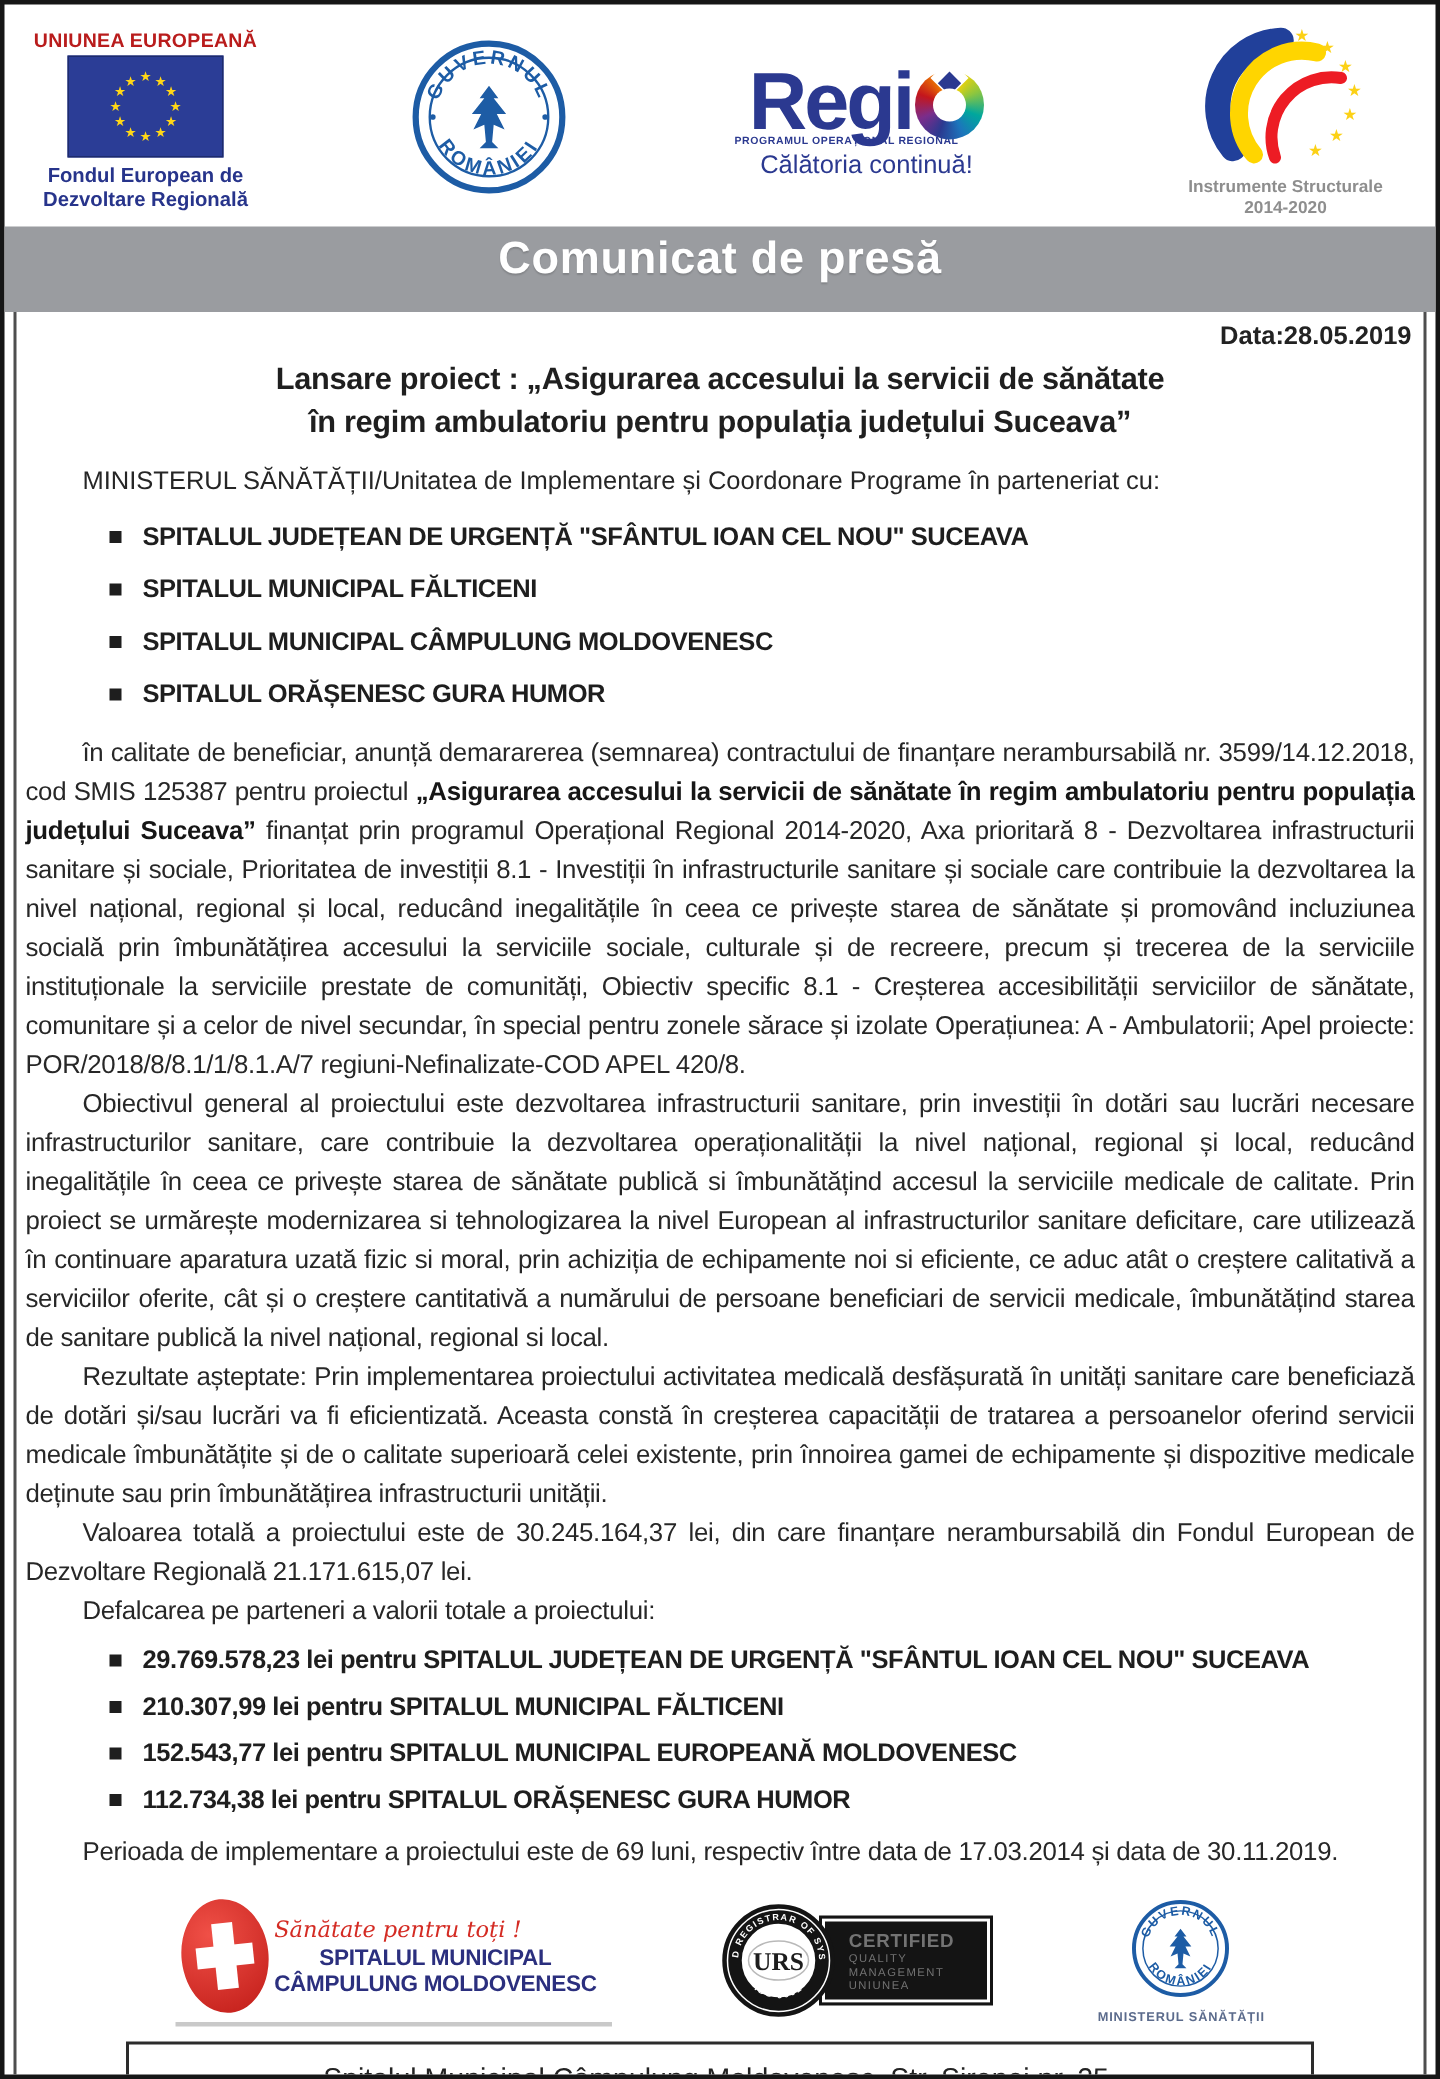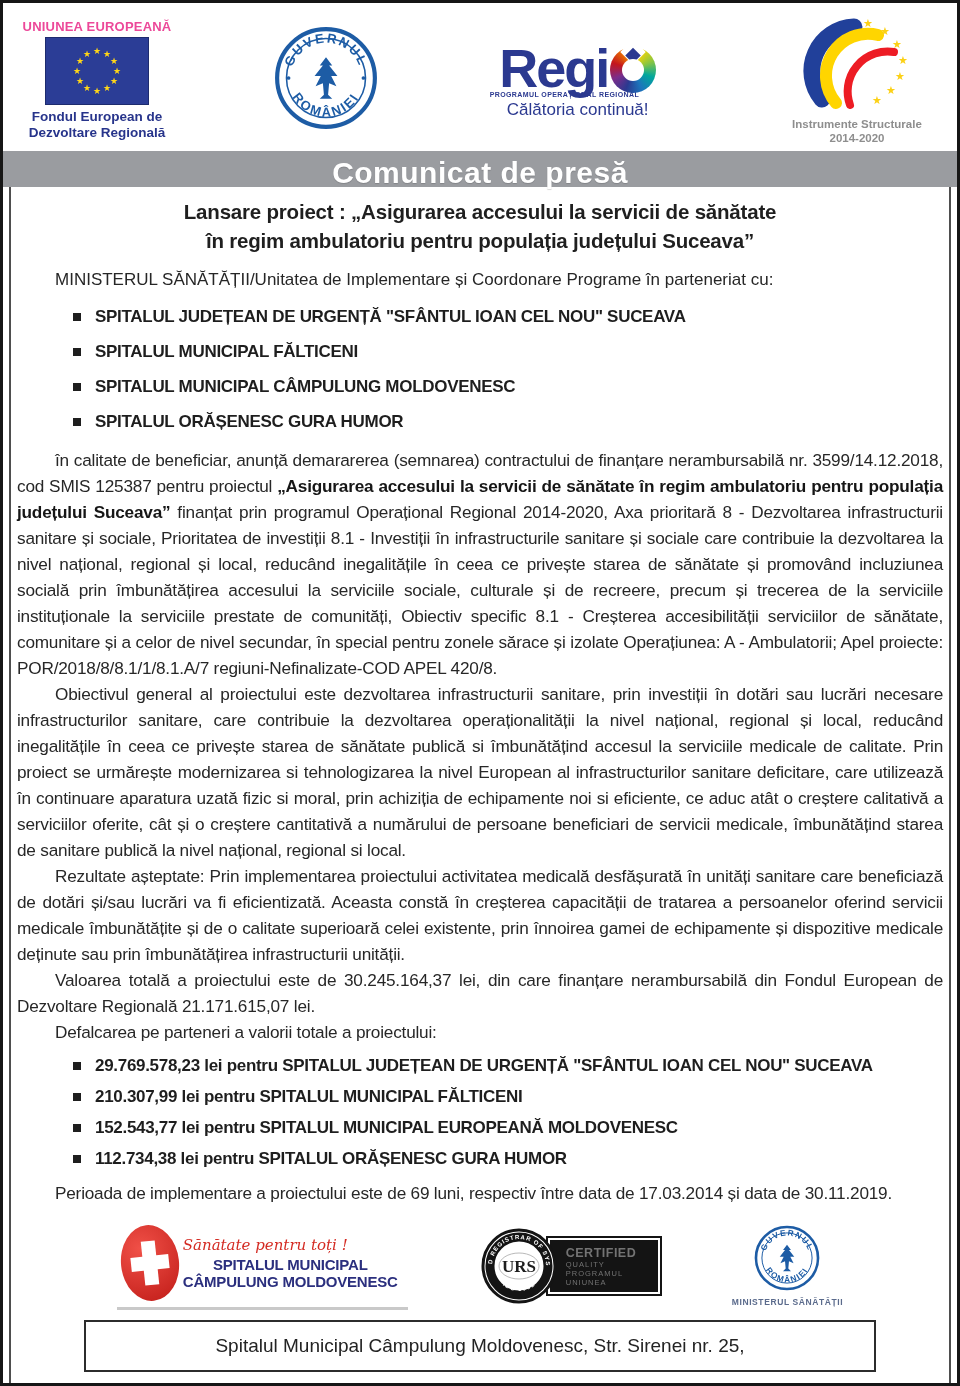--- a/index.html
+++ b/index.html
@@ -14,39 +14,39 @@
     position:relative;
   }
   
   .header-row{
     height:148px;
     display:flex; align-items:center; justify-content:space-between;
     padding:6px 20px 0 16px;
   }
   .logo-block{ text-align:center; }
   .eu-block{ width:156px; }
-  .eu-title{ font-size:13px; font-weight:bold; color:#ec4899; letter-spacing:.2px; margin-bottom:3px;}
+  .eu-title{ font-size:13px; font-weight:bold; color:#b91c1c; letter-spacing:.2px; margin-bottom:3px;}
   .eu-flag{ width:104px; height:68px; margin:0 auto; background:#2b3d96; border:1px solid #1d2b6e; position:relative; }
   .eu-sub{ font-size:13.5px; font-weight:bold; color:#27348b; line-height:16px; margin-top:4px;}
   .gov-block{ width:104px; }
   .regio-block{ width:200px; text-align:center; }
   .regio-line{ display:flex; justify-content:center; }
   .regio-word{ font-size:54px; font-weight:bold; color:#2b3990; letter-spacing:-2px; line-height:54px;}
   .regio-o{ width:46px; height:46px; border-radius:50%; position:relative; margin-left:2px; margin-top:6px;
     background:conic-gradient(from 200deg,#2b3990,#7b2d8b,#c4161c,#ef7d00,#ffd500,#8cc63f,#00a79d,#1c75bc,#2b3990);}
   .regio-o::after{ content:""; position:absolute; inset:12px; background:#fff; border-radius:50%; }
   .regio-notch{ position:absolute; top:-4px; left:50%; width:18px; height:18px; background:#fff; transform:translateX(-50%) rotate(45deg); }
   .regio-gem{ position:absolute; top:3px; left:50%; width:11px; height:11px; background:#2b3990; transform:translateX(-50%) rotate(45deg); }
   .regio-program{ font-size:7px; font-weight:bold; color:#2b3990; letter-spacing:.4px; text-align:left; margin:-4px 0 0 12px;}
   .regio-tagline{ font-size:17px; font-weight:normal; color:#2b3990; margin-top:2px; }
   .instr-block{ width:160px; }
   .instr-text{ font-size:11.5px; font-weight:bold; color:#8e8e8e; line-height:14px; margin-top:2px;}
   
   .banner{
-    height:36px; background:#9a9ca0; color:#ffffff;
+    height:57px; background:#9a9ca0; color:#ffffff;
     font-size:30px; font-weight:bold; text-align:center; line-height:44px; letter-spacing:.5px;
     text-shadow:0 1px 1px rgba(0,0,0,.15);
   }
   
   .content{
     margin:0 6px; border:2px solid #4e4e4e; border-top:none;
     padding:6px 6px 0 6px;
   }
   .date-line{ text-align:right; font-weight:bold; font-size:17px; color:#222; padding-right:2px;}
   .doc-title{ text-align:center; font-weight:bold; font-size:20.5px; line-height:29px; color:#1f1f1f; margin-top:4px; letter-spacing:-.2px;}
@@ -163,20 +163,21 @@
       <div>Instrumente Structurale</div>
       <div>2014-2020</div>
     </div>
   </div>
 </div>
 
 <div class="banner">Comunicat de presă</div>
 
 <div class="content">
 
+  <div class="date-line">Data:28.05.2019</div>
 
   <div class="doc-title">
     <div>Lansare proiect : „Asigurarea accesului la servicii de sănătate</div>
     <div>în regim ambulatoriu pentru populația județului Suceava”</div>
   </div>
 
   <div class="intro">MINISTERUL SĂNĂTĂȚII/Unitatea de Implementare și Coordonare Programe în parteneriat cu:</div>
 
   <ul class="sq-list partners">
     <li>SPITALUL JUDEȚEAN DE URGENȚĂ "SFÂNTUL IOAN CEL NOU" SUCEAVA</li>
@@ -230,21 +231,21 @@
         </text>
         <text font-size="6.5" font-weight="bold" fill="#ffffff" letter-spacing="1">
           <textPath href="#u1bot" startOffset="50%" text-anchor="middle">ISO 9001</textPath>
         </text>
         <ellipse cx="39" cy="39" rx="20" ry="13" fill="none" stroke="#b9b9b9" stroke-width="1"></ellipse>
         <text class="urs-center" x="39" y="45" font-size="17" font-weight="bold" fill="#1d1d1d" text-anchor="middle">URS</text>
       </svg>
       <div class="urs-box">
         <div class="b1">CERTIFIED</div>
         <div class="b2">QUALITY</div>
-        <div class="b2">PROGRAMUL</div>
+        <div class="b2">MANAGEMENT</div>
         <div class="b2">UNIUNEA</div>
       </div>
     </div>
 
     <div class="ministry-block">
       <svg width="66" height="66" viewBox="0 0 100 100">
         <circle cx="50" cy="50" r="47" fill="#ffffff" stroke="#1d5ca5" stroke-width="4"></circle>
         <circle cx="50" cy="50" r="38" fill="none" stroke="#1d5ca5" stroke-width="1.5"></circle>
         <defs>
           <path id="g2top" d="M 16,50 A 34,34 0 0 1 84,50"></path>

